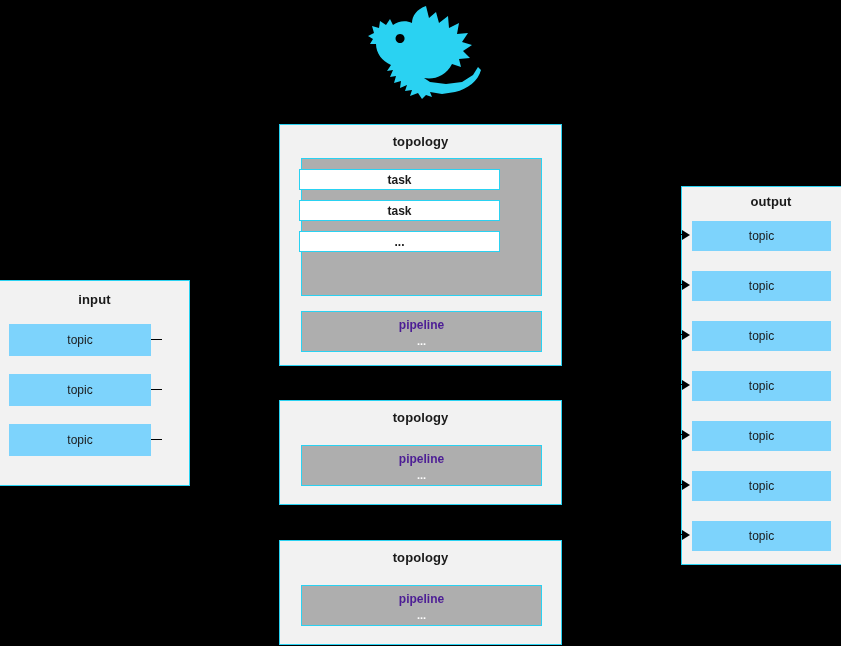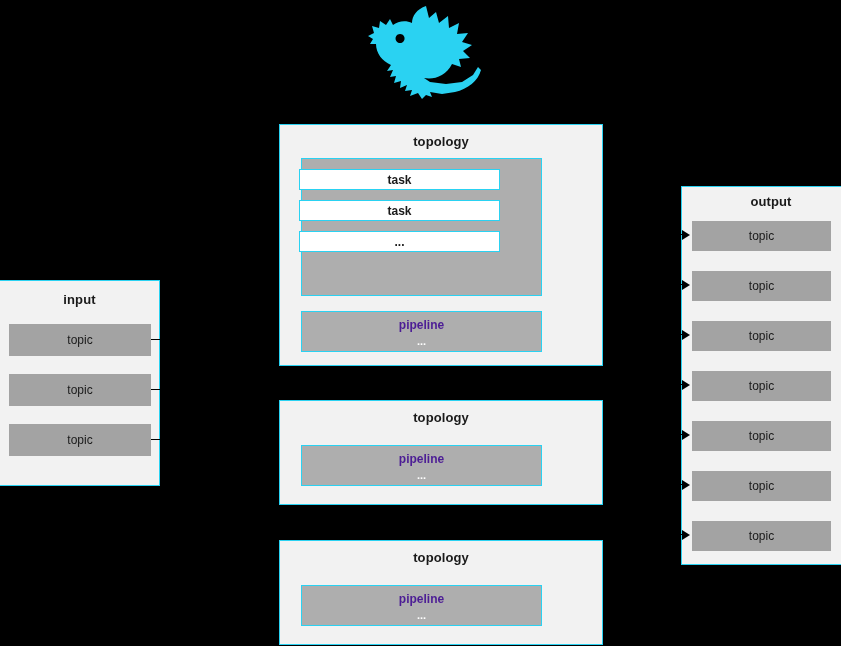--- a/index.html
+++ b/index.html
@@ -36,28 +36,28 @@
     left: 360px;
     top: 4px;
     width: 122px;
     height: 100px;
   }
 
   
   #input-panel {
     left: -1px;
     top: 280px;
-    width: 161px;
+    width: 191px;
     height: 206px;
   }
   #input-panel .panel-title { margin-top: 11px; }
 
   .topic-box {
     position: absolute;
-    background: #a3a3a3;
+    background: #7dd3fc;
     color: #1a1a1a;
     font-size: 12px;
     display: flex;
     align-items: center;
     justify-content: center;
     box-sizing: border-box;
   }
   #input-panel .topic-box {
     left: 9px;
     width: 142px;
@@ -67,21 +67,21 @@
   
   .stub {
     position: absolute;
     height: 1px;
     background: #000000;
   }
 
   
   .topology {
     left: 279px;
-    width: 324px;
+    width: 283px;
     box-sizing: border-box;
   }
   .topology .panel-title { margin-top: 9px; }
 
   .pipeline {
     position: absolute;
     left: 21px;
     width: 241px;
     background: #aeaeae;
     border: 1px solid #2ad2f2;

